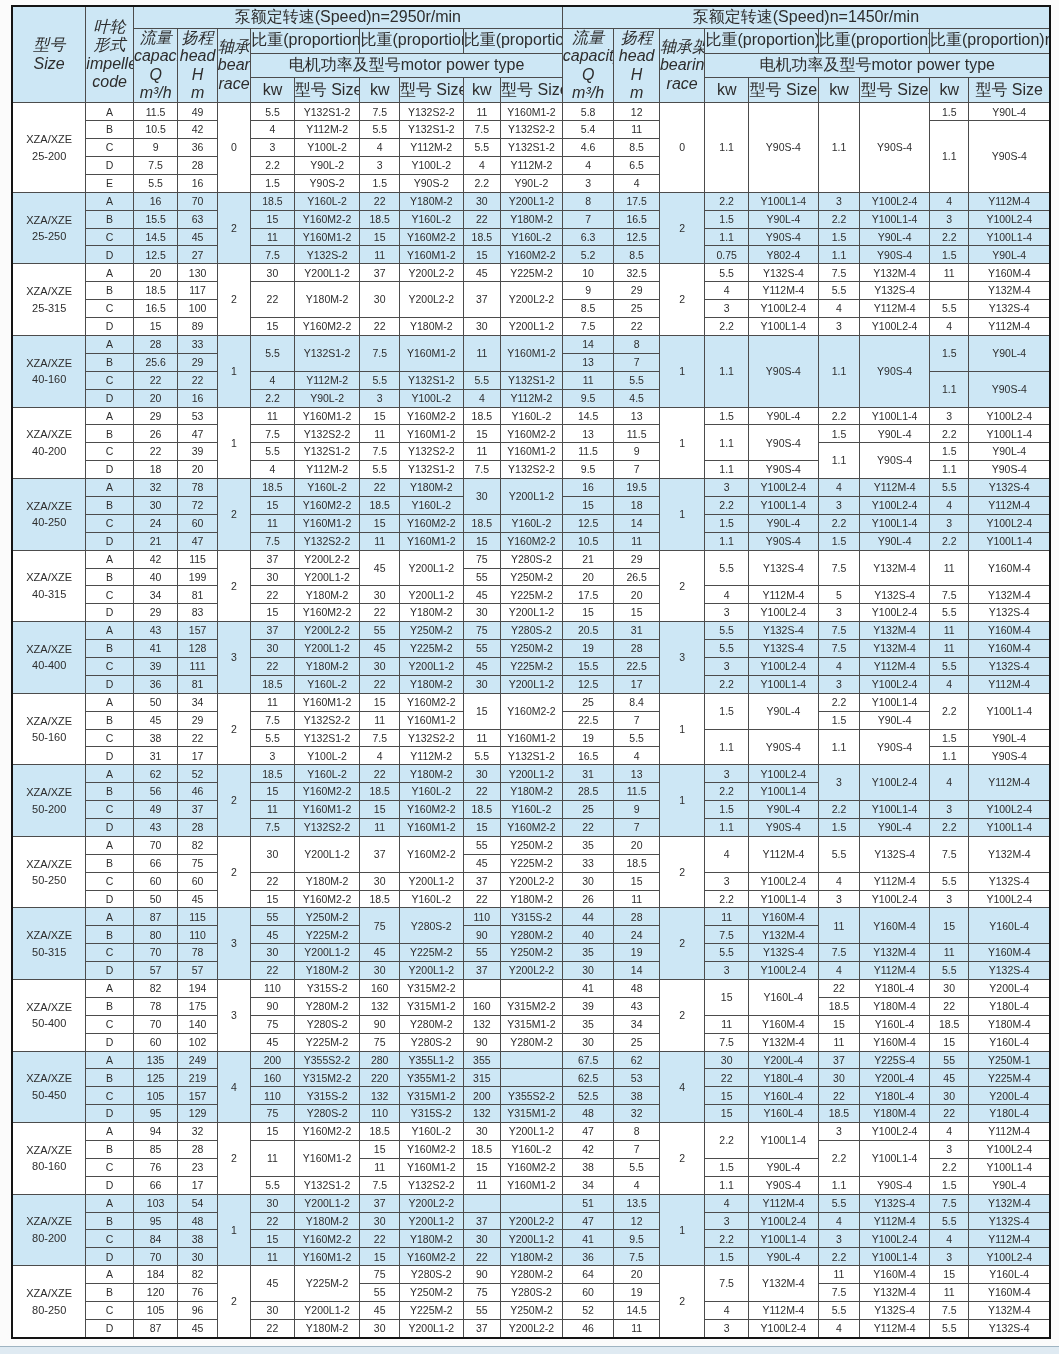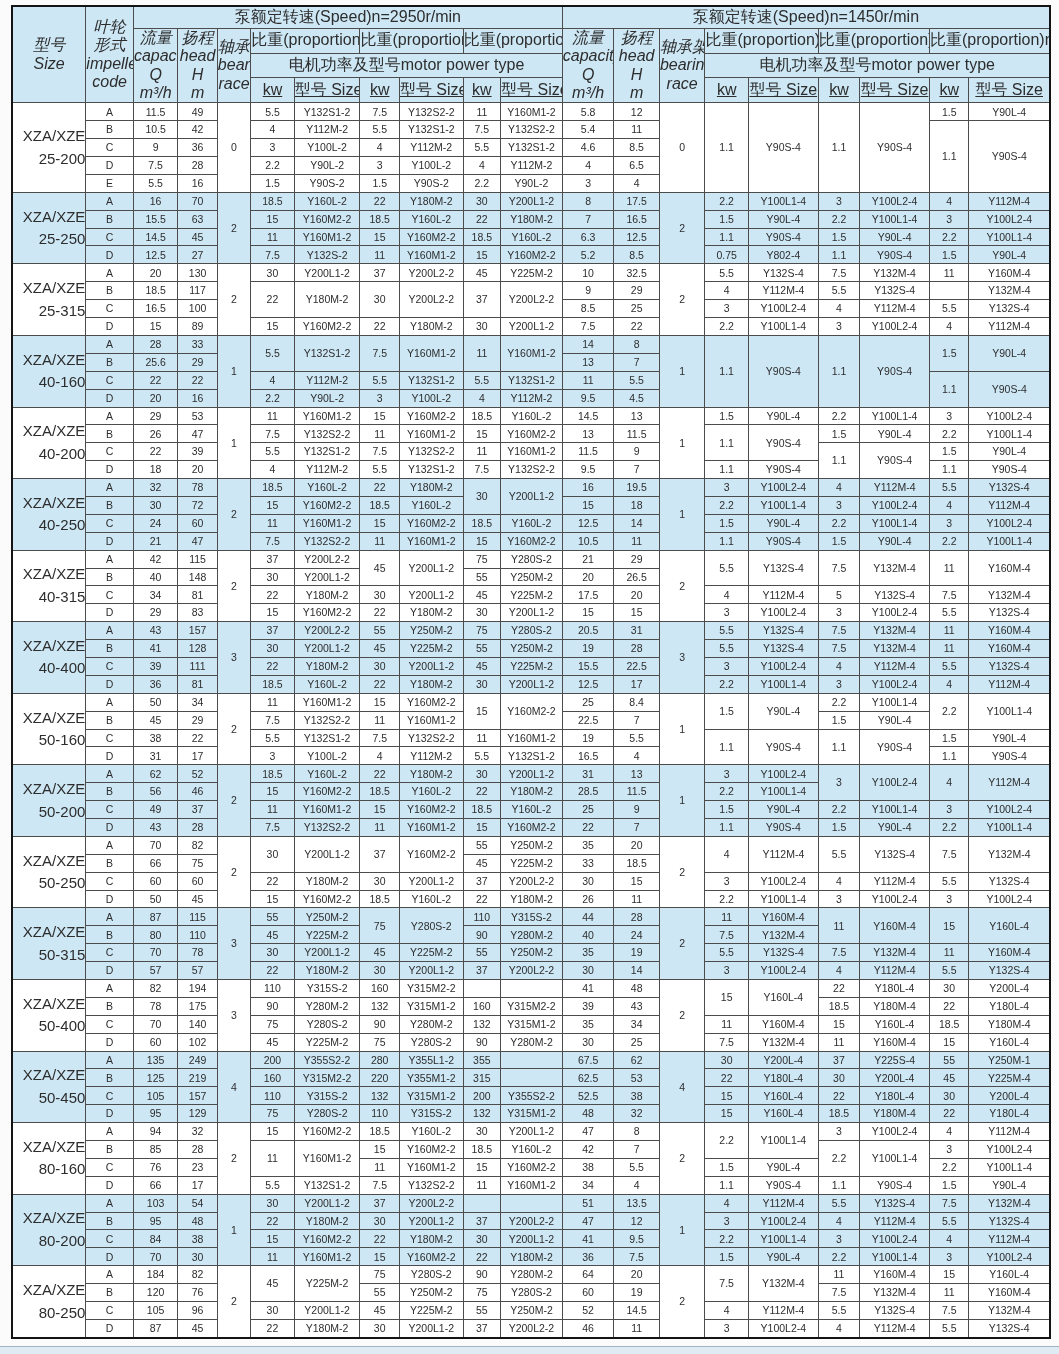--- a/index.html
+++ b/index.html
@@ -10,25 +10,25 @@
   .table-wrap{position:absolute;left:11px;top:5px;}
   table{border-collapse:collapse;table-layout:fixed;width:1040px;border:2px solid #141414;}
   th,td{
     border:1px solid #4c4c4c;text-align:center;vertical-align:middle;
     padding:0;color:#2d2d2d;font-weight:normal;overflow:hidden;white-space:nowrap;
   }
   thead th{font-size:16px;line-height:1.3;background:#cde7f5;}
   thead tr.h-row1 th{height:20px;}
   thead tr.h-row2 th{height:20px;}
   thead tr.h-row3 th{height:20px;}
-  thead tr.h-row4 th{height:20px;text-decoration:underline;}
+  thead tr.h-row4 th{height:20px;}
   th.multiline{line-height:1.15;font-style:italic;}
   tbody td{font-size:10.5px;height:16.9px;line-height:1;background:#ffffff;}
   tbody tr.blue td{background:#cde7f5;}
-  td.size-cell{font-size:15px;line-height:1.5;text-align:right;}
+  td.size-cell{font-size:11px;line-height:1.5;}
   .bottom-strip{position:absolute;left:0;bottom:0;width:1059px;height:7px;background:#dfeaf2;border-top:1px solid #9fb4c2;}
 </style>
 </head>
 <body>
 
 <div class="table-wrap">
   <table id="spec-table">
     <colgroup id="cols">
         <col style="width: 73px;">
         <col style="width: 47px;">
@@ -547,21 +547,21 @@
           <td rowspan="2">5.5</td>
           <td rowspan="2">Y132S-4</td>
           <td rowspan="2">7.5</td>
           <td rowspan="2">Y132M-4</td>
           <td rowspan="2">11</td>
           <td rowspan="2">Y160M-4</td>
         </tr>
         <tr>
           <td>B</td>
           <td>40</td>
-          <td>148</td>
+          <td>199</td>
           <td>30</td>
           <td>Y200L1-2</td>
           <td>55</td>
           <td>Y250M-2</td>
           <td>20</td>
           <td>26.5</td>
         </tr>
         <tr>
           <td>C</td>
           <td>34</td>

